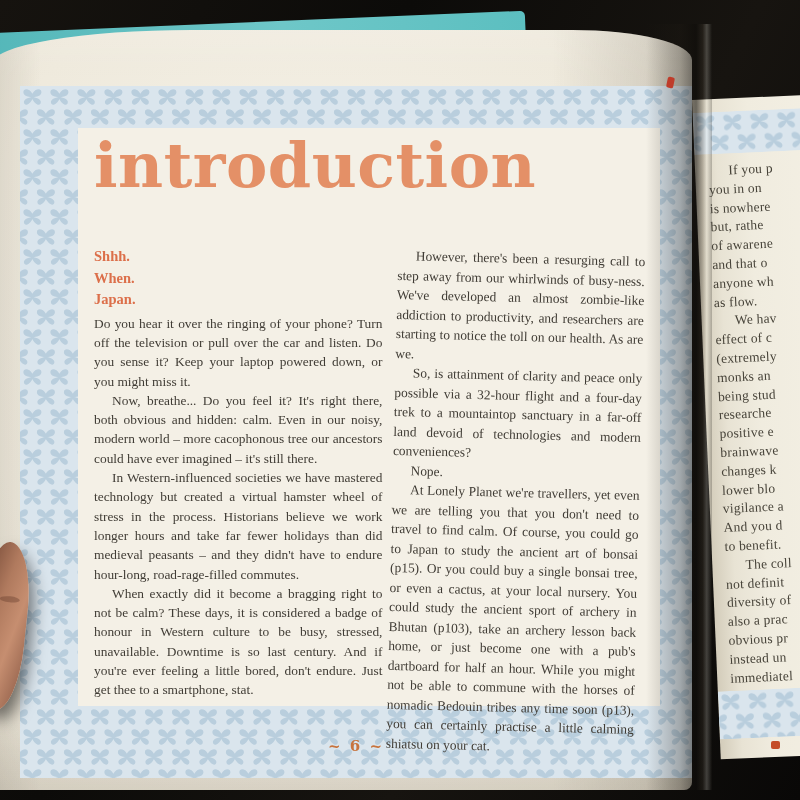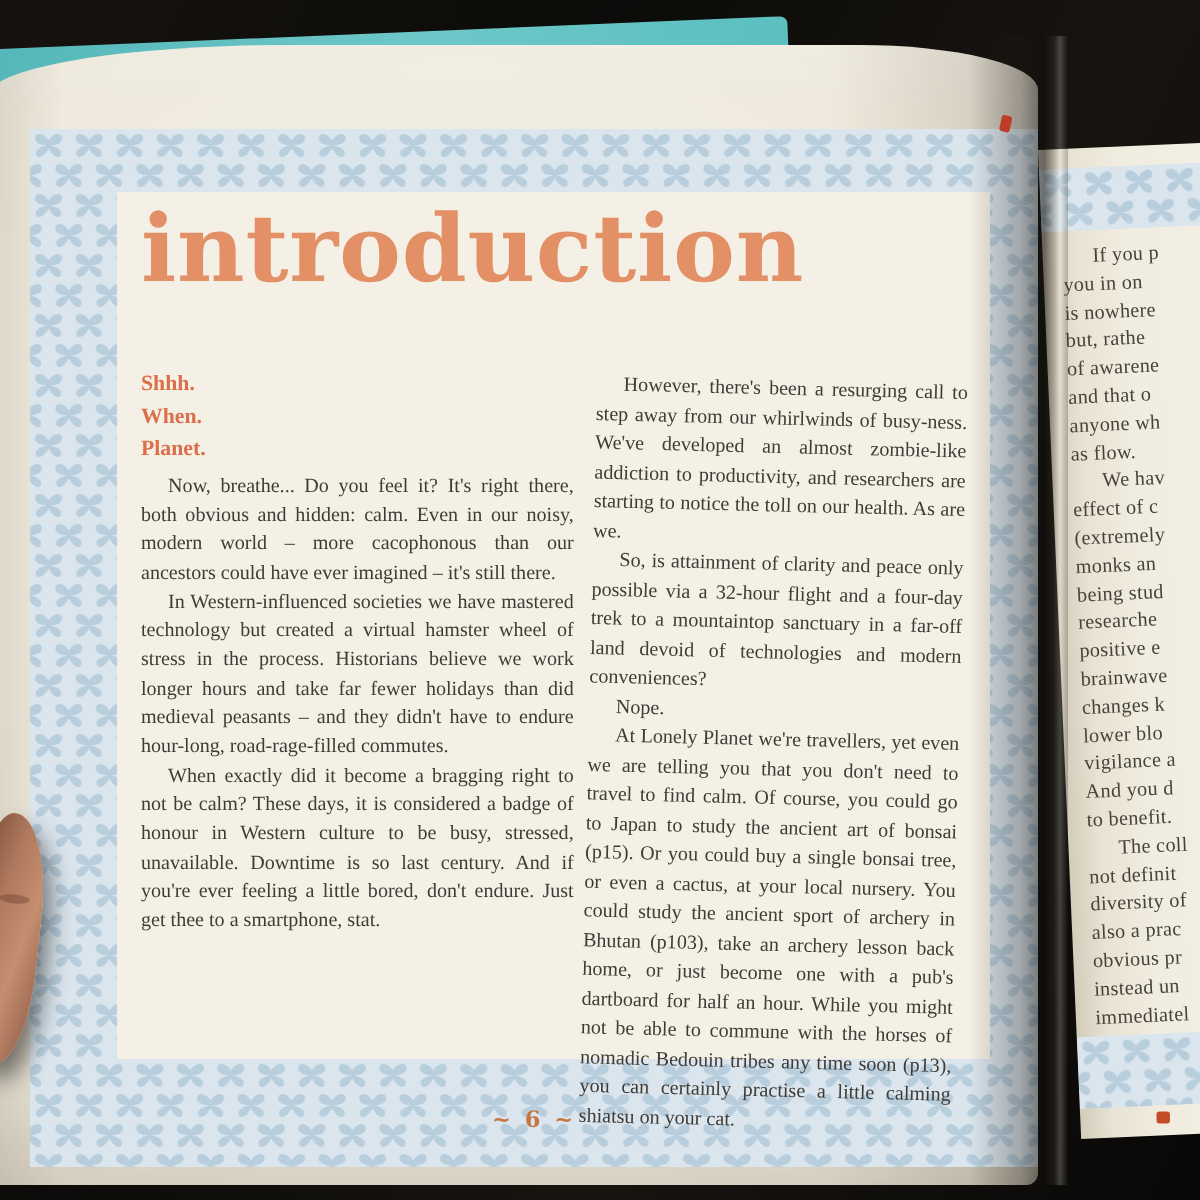--- a/index.html
+++ b/index.html
@@ -127,23 +127,24 @@
     <path fill-rule="evenodd" fill="url(#bfly)" d="M0 0 H672 V692 H0 Z M58 42 H640 V620 H58 Z"></path>
   </svg>
 
   <div class="panel">
     <h1 class="page-title">introduction</h1>
     <div class="columns">
       <div class="col1 body-text">
         <p class="leadin">
           <span>Shhh.</span>
           <span>When.</span>
-          <span>Planet.</span>
+          <span>Japan.</span>
         </p>
-        <p class="body-para indent">Now, breathe... Do you feel it? It's right there, both obvious and hidden: calm. Even in our noisy, modern world – more cacophonous than our ancestors could have ever imagined – it's still there.</p>
+        <p class="body-para">Do you hear it over the ringing of your phone? Turn off the television or pull over the car and listen. Do you sense it? Keep your laptop powered down, or you might miss it.</p>
+        <p class="body-para indent">Now, breathe... Do you feel it? It's right there, both obvious and hidden: calm. Even in our noisy, modern world – more cacophonous tree our ancestors could have ever imagined – it's still there.</p>
         <p class="body-para indent">In Western-influenced societies we have mastered technology but created a virtual hamster wheel of stress in the process. Historians believe we work longer hours and take far fewer holidays than did medieval peasants – and they didn't have to endure hour-long, road-rage-filled commutes.</p>
         <p class="body-para indent">When exactly did it become a bragging right to not be calm? These days, it is considered a badge of honour in Western culture to be busy, stressed, unavailable. Downtime is so last century. And if you're ever feeling a little bored, don't endure. Just get thee to a smartphone, stat.</p>
       </div>
       <div class="col2 body-text">
         <p class="body-para indent">However, there's been a resurging call to step away from our whirlwinds of busy-ness. We've developed an almost zombie-like addiction to productivity, and researchers are starting to notice the toll on our health. As are we.</p>
         <p class="body-para indent">So, is attainment of clarity and peace only possible via a 32-hour flight and a four-day trek to a mountaintop sanctuary in a far-off land devoid of technologies and modern conveniences?</p>
         <p class="body-para indent">Nope.</p>
         <p class="body-para indent">At Lonely Planet we're travellers, yet even we are telling you that you don't need to travel to find calm. Of course, you could go to Japan to study the ancient art of bonsai (p15). Or you could buy a single bonsai tree, or even a cactus, at your local nursery. You could study the ancient sport of archery in Bhutan (p103), take an archery lesson back home, or just become one with a pub's dartboard for half an hour. While you might not be able to commune with the horses of nomadic Bedouin tribes any time soon (p13), you can certainly practise a little calming shiatsu on your cat.</p>
       </div>
     </div>

